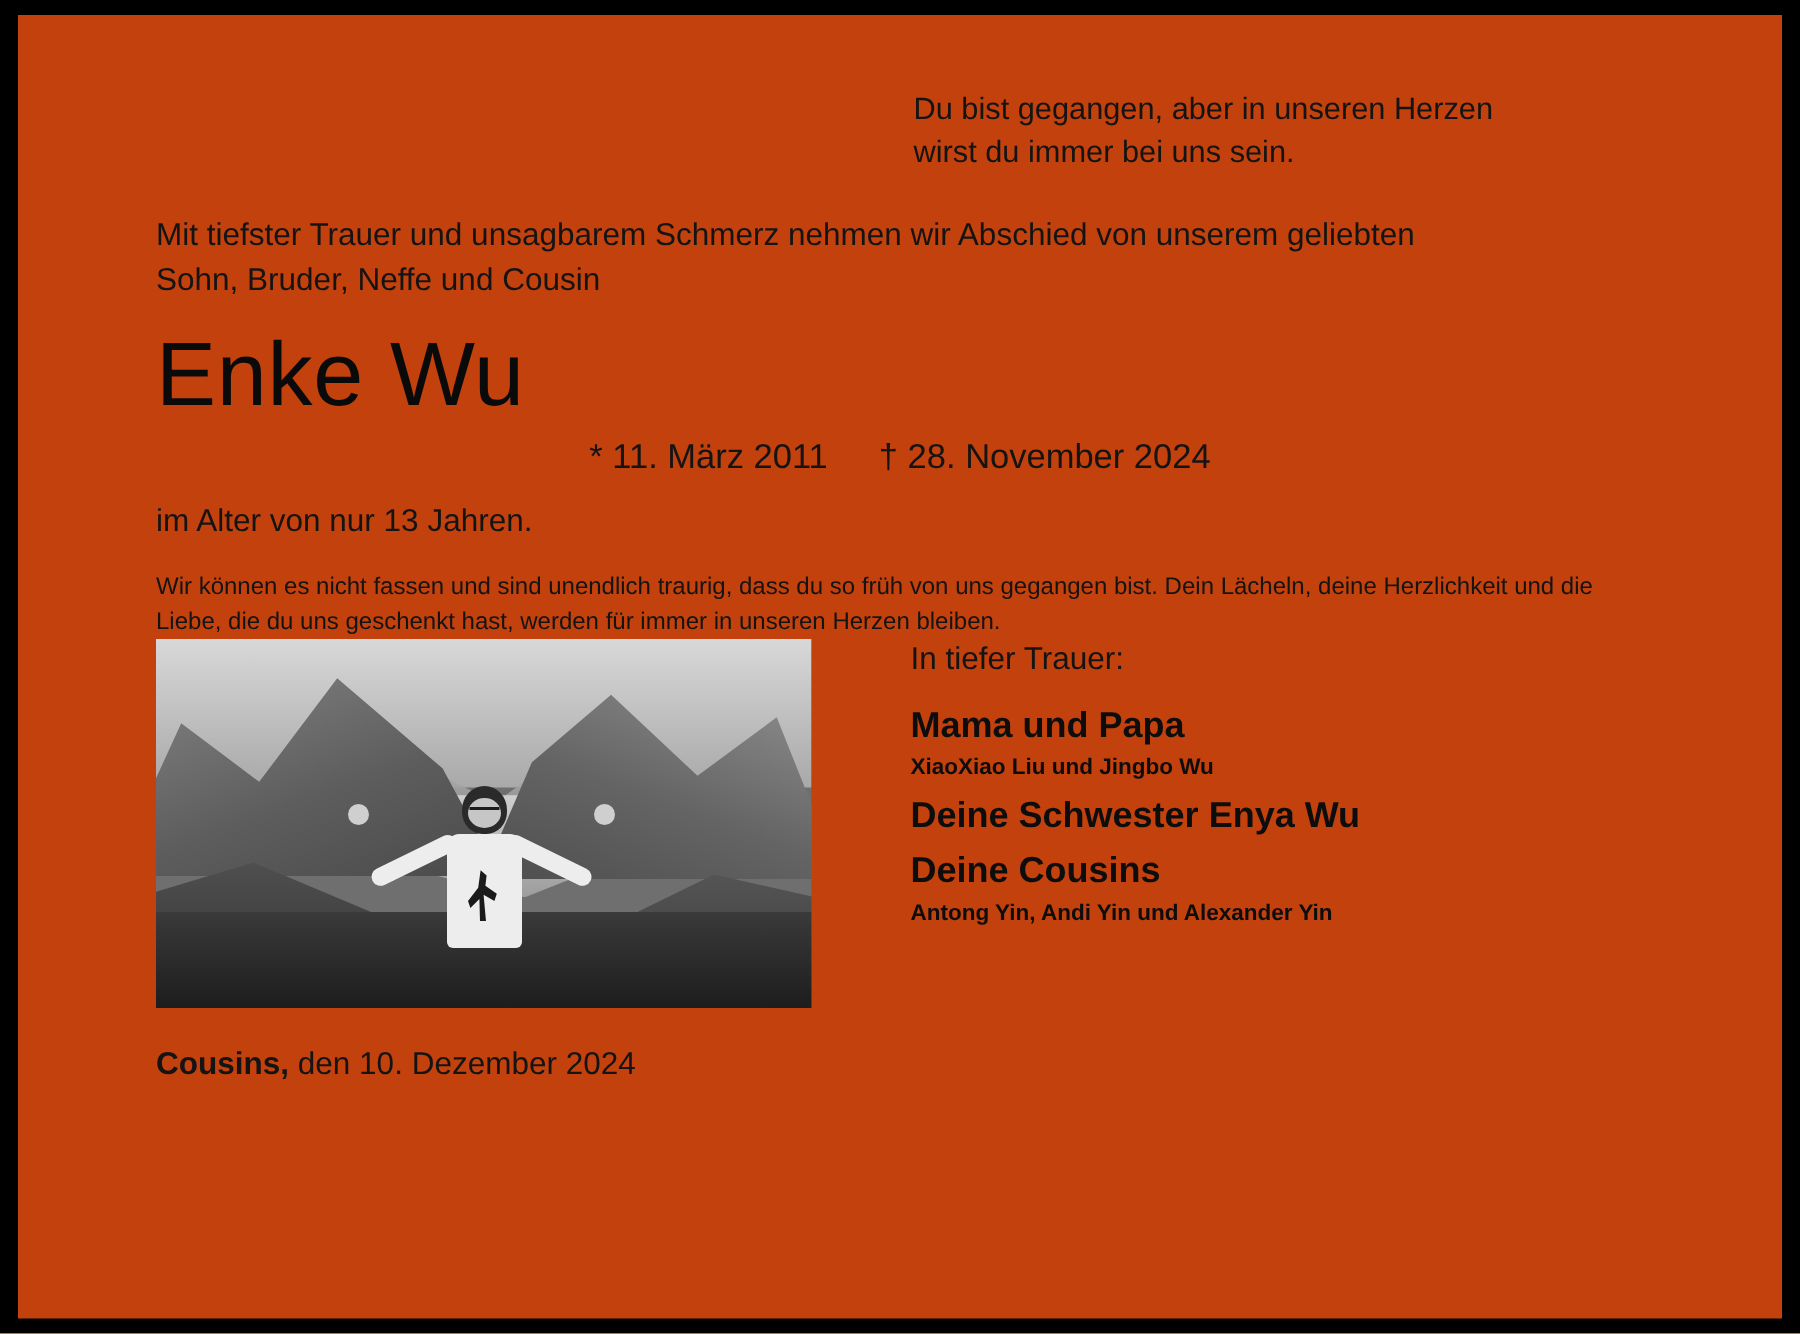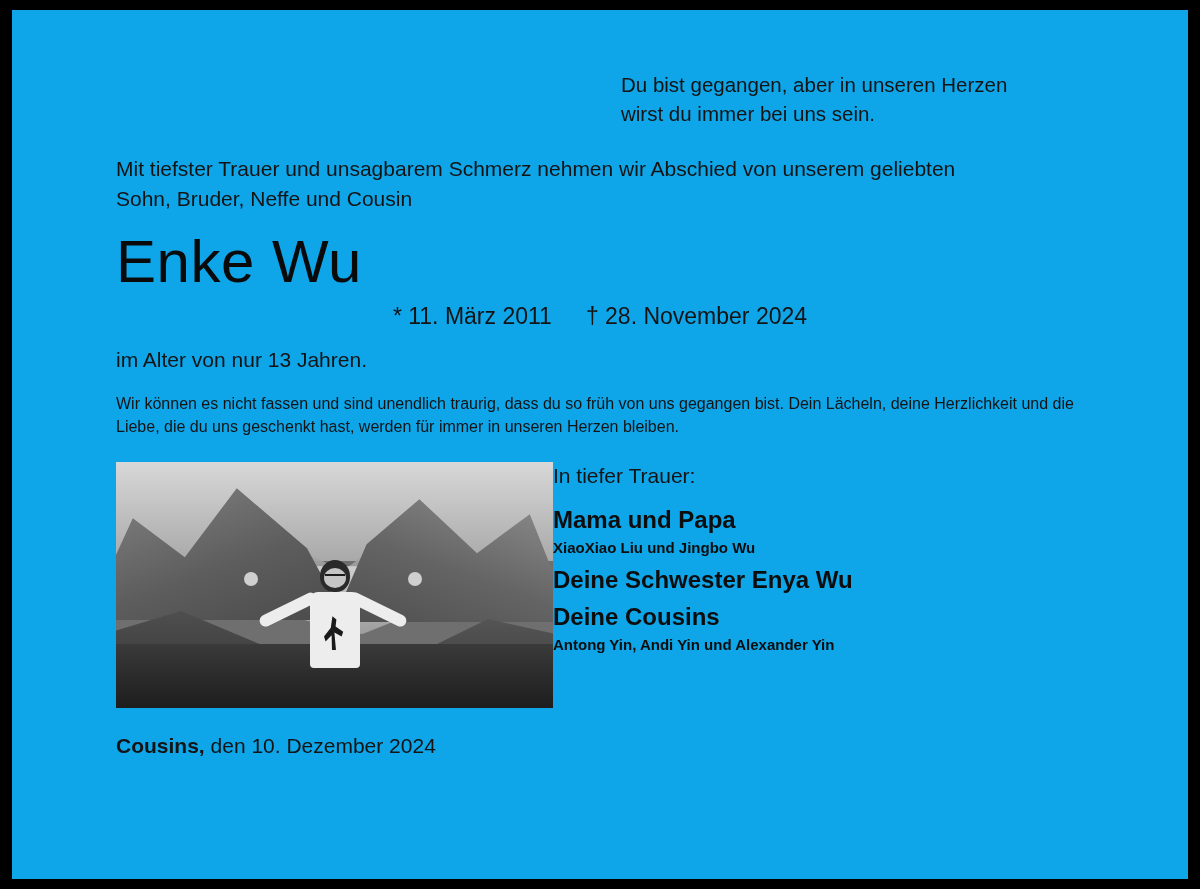--- a/index.html
+++ b/index.html
@@ -20,23 +20,23 @@
     box-sizing: border-box;
     width: 1200px;
     height: 889px;
     background: #000000;
     padding: 10px 12px 10px 12px;
   }
   .card-inner {
     box-sizing: border-box;
     width: 100%;
     height: 100%;
-    background: #0ea5e9;
+    background: #c2410c;
     position: relative;
-    padding: 16px;
+    padding: 4px;
   }
 
   .content {
     box-sizing: border-box;
     padding: 44px 88px 20px 88px;
   }
 
   .epitaph {
     text-align: left;
     margin-left: 505px;
@@ -81,23 +81,23 @@
   }
 
   .body-text {
     margin-top: 20px;
     font-size: 16px;
     line-height: 1.45;
     color: #141414;
   }
 
   .middle {
-    margin-top: 24px;
     display: flex;
     align-items: flex-start;
+    gap: 66px;
   }
 
   
   .photo {
     width: 437px;
     height: 246px;
     flex: 0 0 437px;
     position: relative;
     overflow: hidden;
     background: #6f6f6f;

